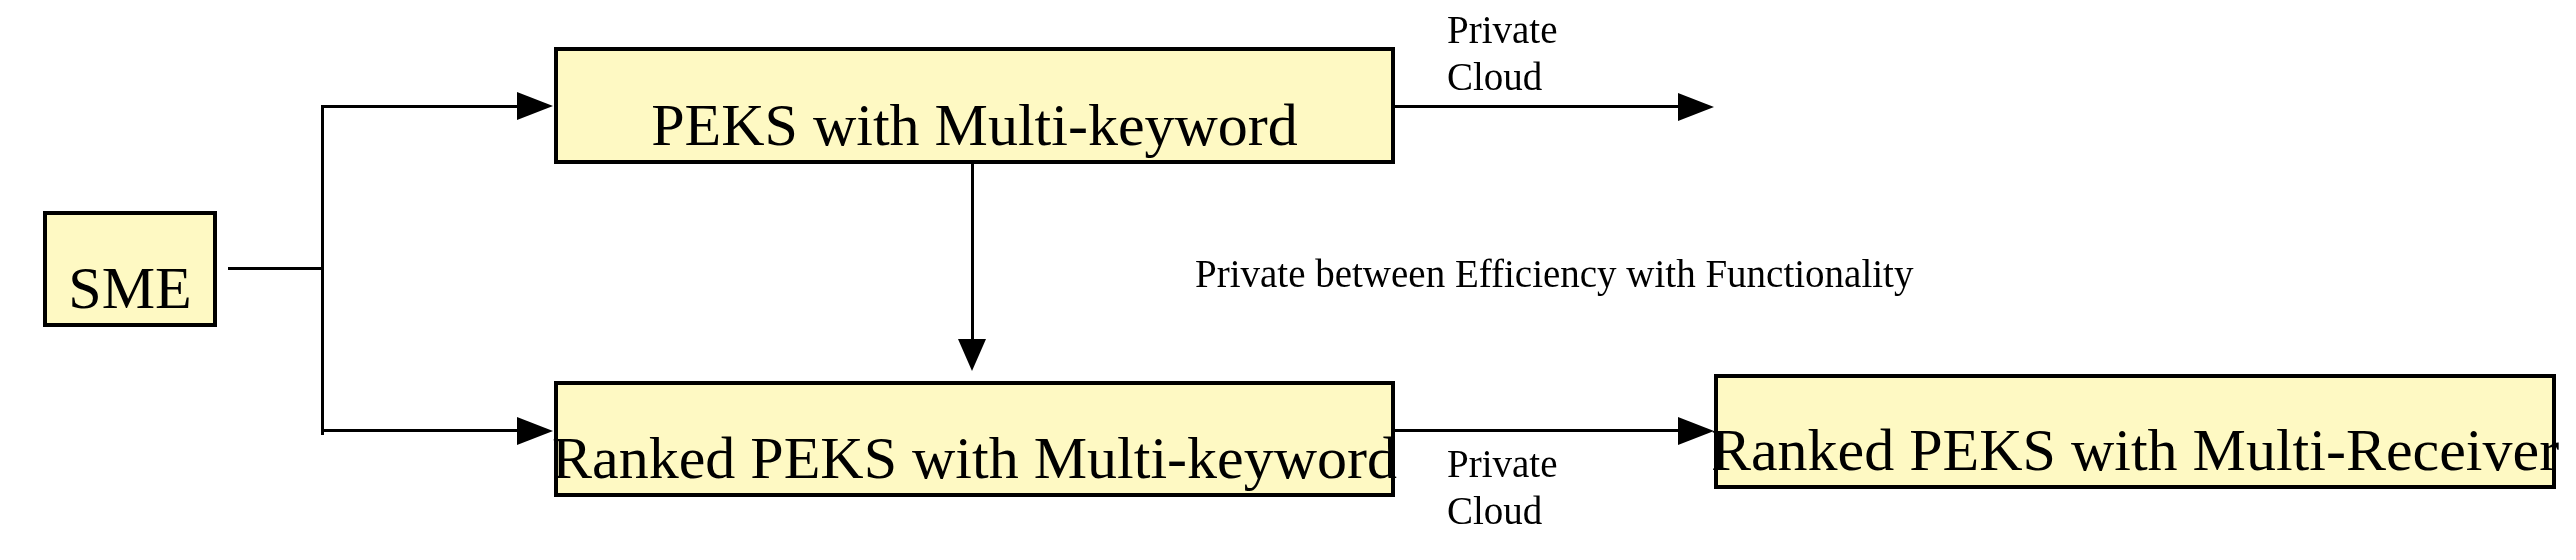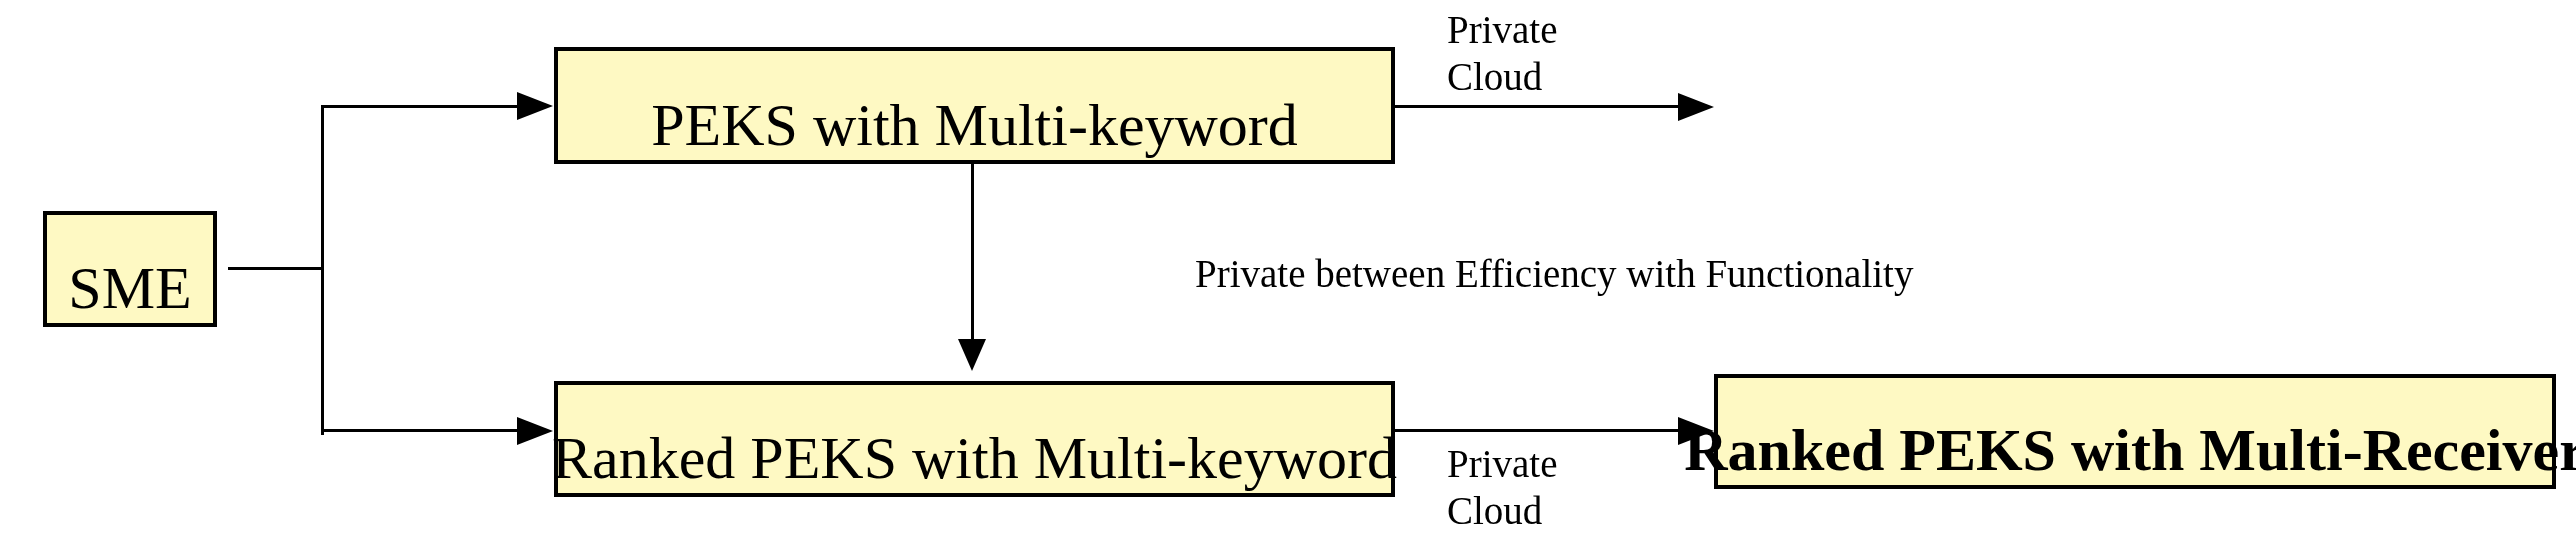--- a/index.html
+++ b/index.html
@@ -96,18 +96,18 @@
     <span>Ranked PEKS with Multi-keyword</span>
   </div>
 
   <div class="line h-line" style="left:1395px; top:429px; width:285px;"></div>
   <div class="arrowhead-right" style="left:1678px; top:417px;"></div>
   <div class="edge-label" style="left:1447px; top:441px; width:204px;">
     <div>Private</div>
     <div>Cloud</div>
   </div>
 
-  <div class="node" style="left:1714px; top:374px; width:842px; height:115px;font-weight:bold;">
+  <div class="node" style="left:1714px; top:374px; width:842px; height:115px;">
     <span>Ranked PEKS with Multi-Receiver</span>
   </div>
 
 </div>
 
 
 </body></html>

